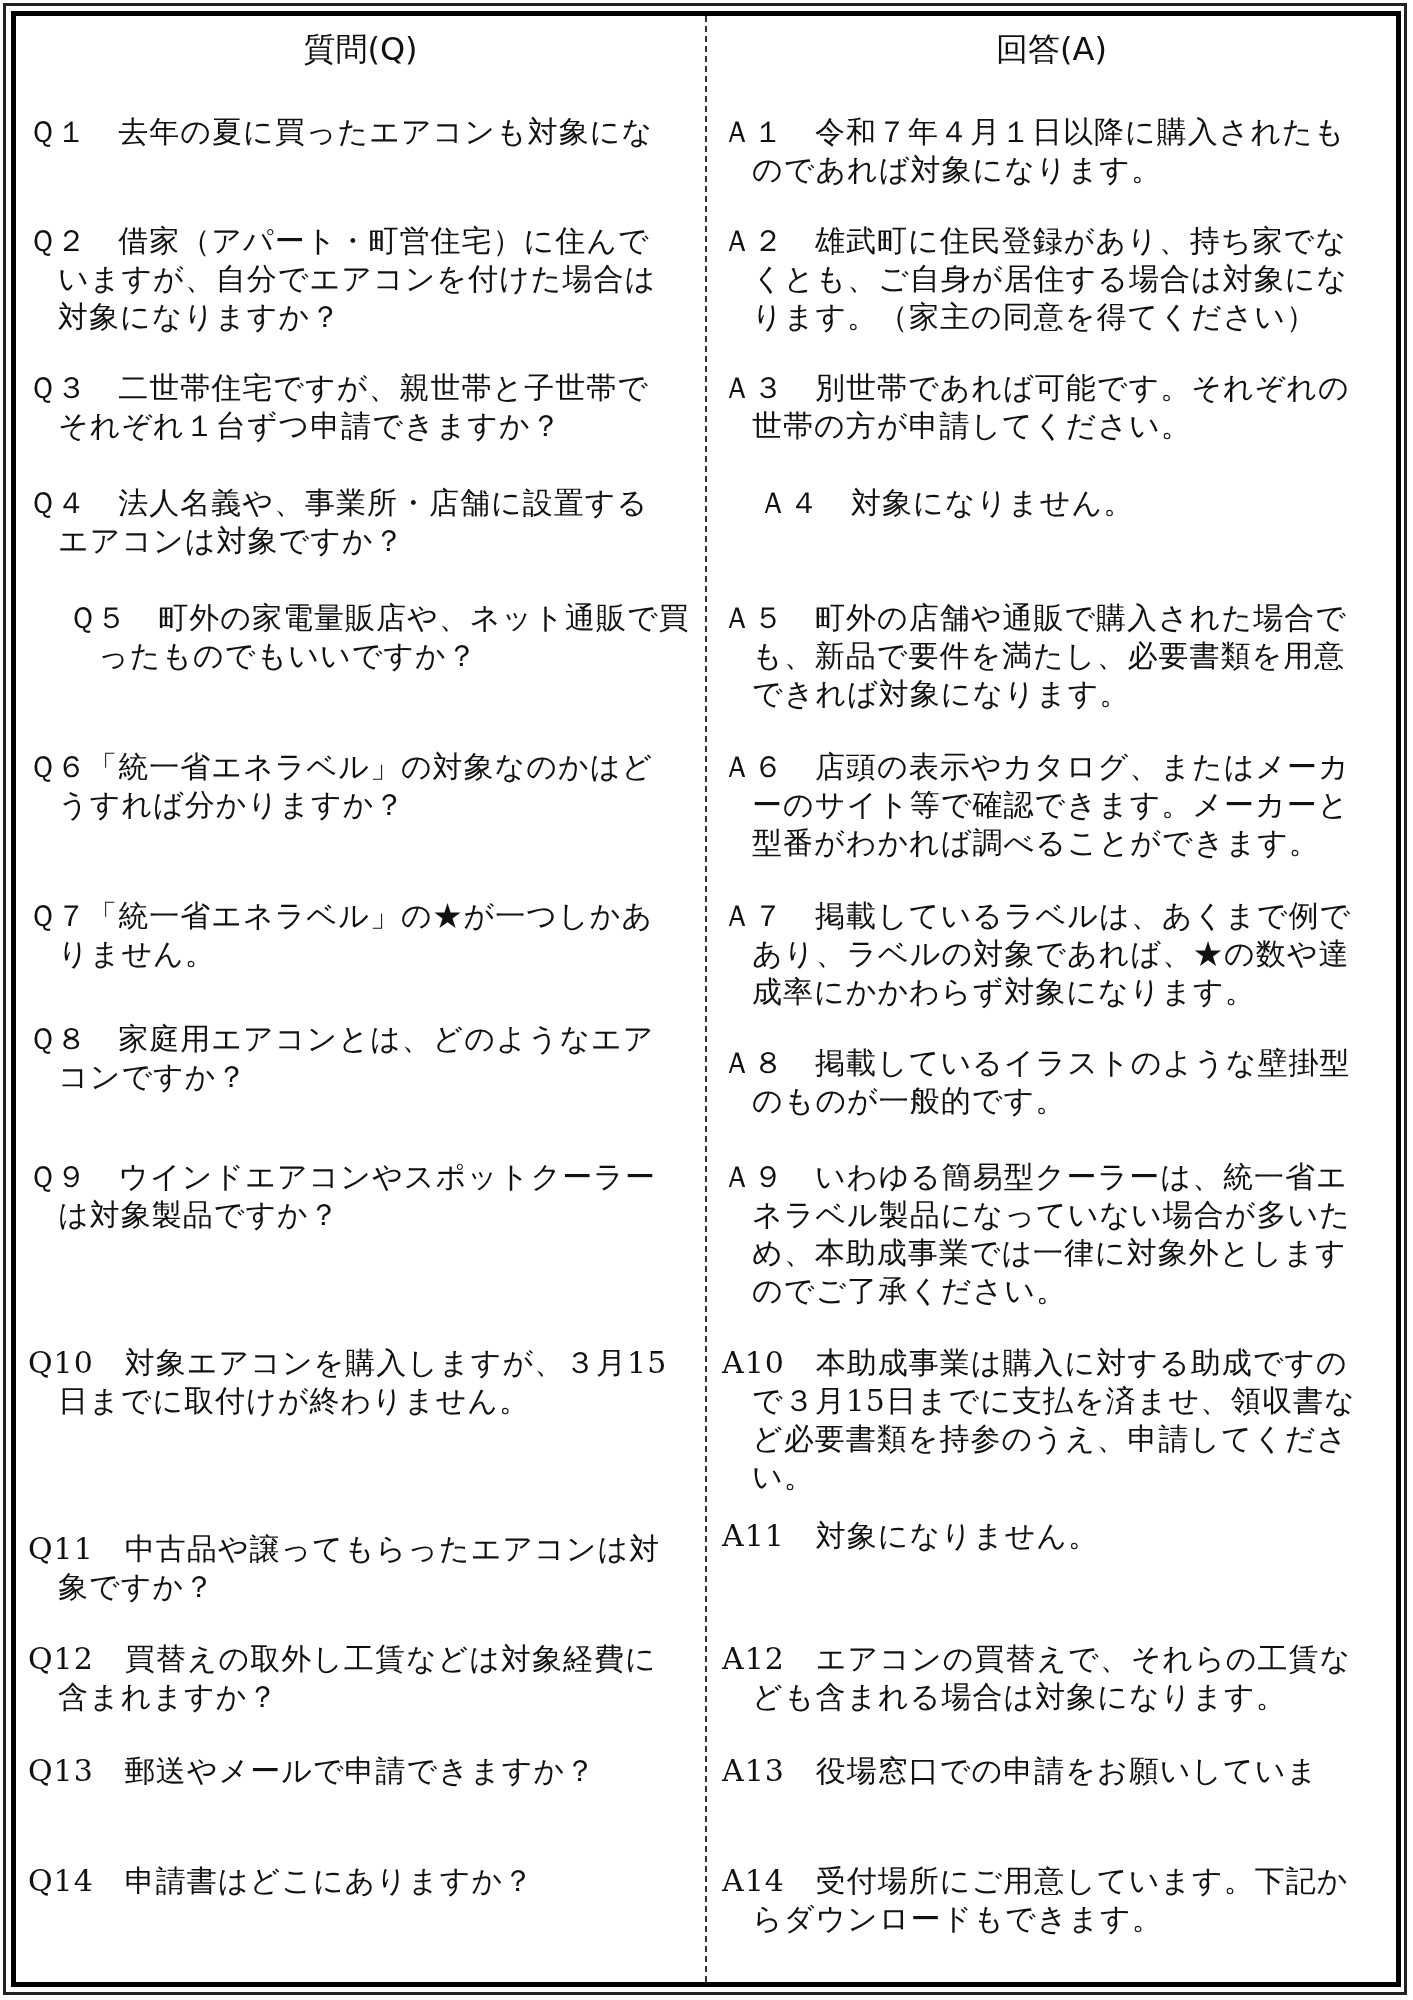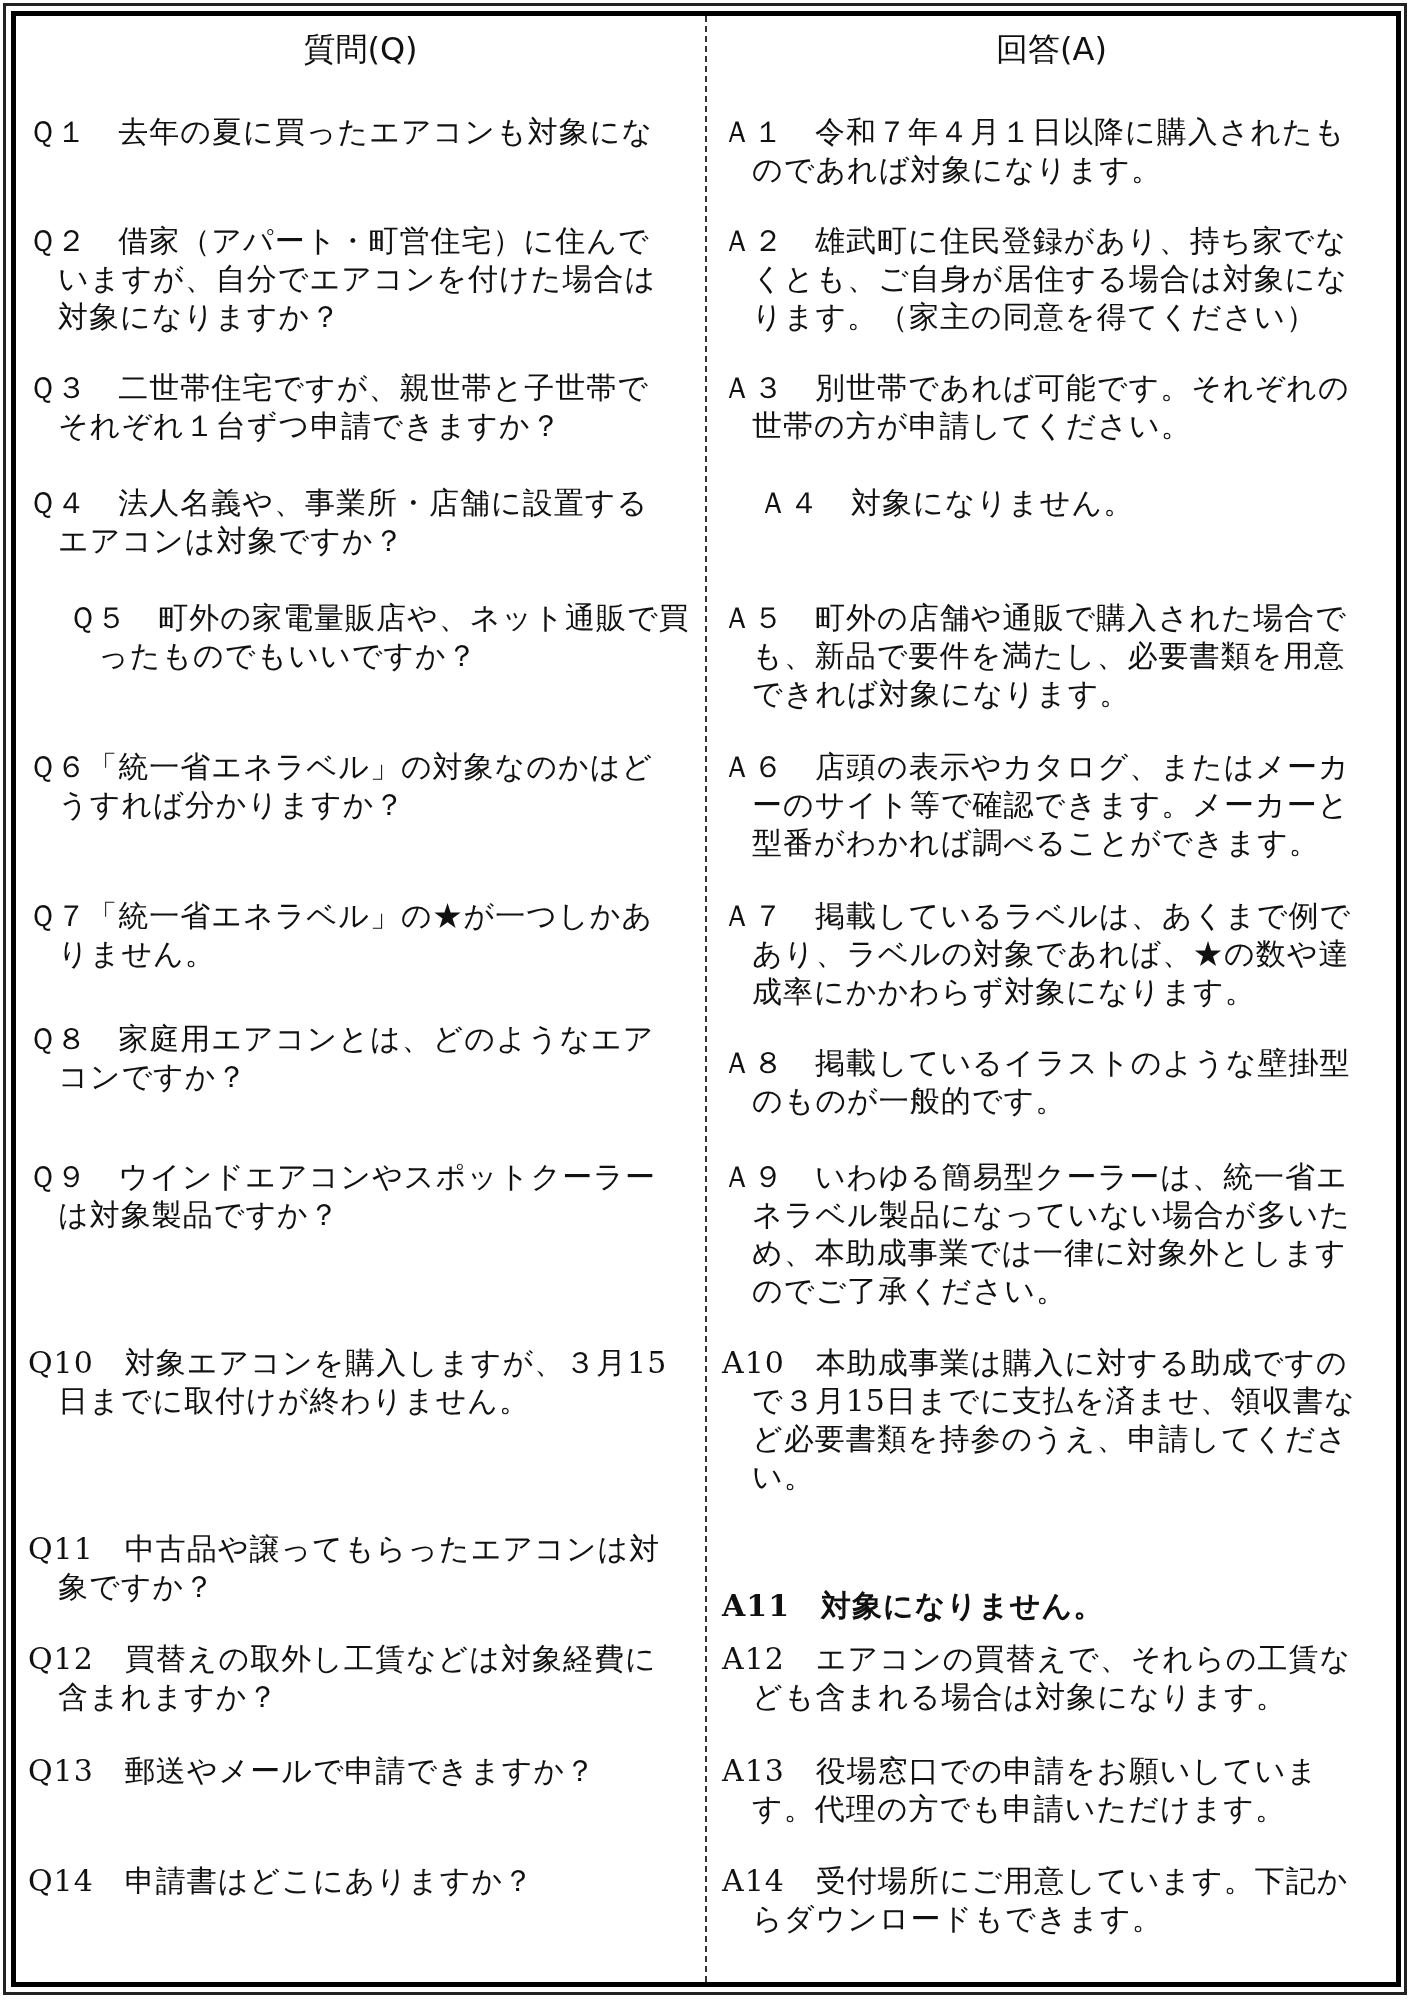--- a/index.html
+++ b/index.html
@@ -116,37 +116,36 @@
     <div class="item a" style="top: 1344px;">
       <span class="line">A10　本助成事業は購入に対する助成ですの</span>
       <span class="line cont">で３月15日までに支払を済ませ、領収書な</span>
       <span class="line cont">ど必要書類を持参のうえ、申請してくださ</span>
       <span class="line cont">い。</span>
     </div>
     <div class="item q" style="top: 1530px;">
       <span class="line">Q11　中古品や譲ってもらったエアコンは対</span>
       <span class="line cont">象ですか？</span>
     </div>
-    <div class="item a" style="top: 1587px; font-weight: bold;">
+    <div class="item a" style="top: 1517px;">
       <span class="line">A11　対象になりません。</span>
     </div>
     <div class="item q" style="top: 1640px;">
       <span class="line">Q12　買替えの取外し工賃などは対象経費に</span>
       <span class="line cont">含まれますか？</span>
     </div>
     <div class="item a" style="top: 1640px;">
       <span class="line">A12　エアコンの買替えで、それらの工賃な</span>
       <span class="line cont">ども含まれる場合は対象になります。</span>
     </div>
     <div class="item q" style="top: 1752px;">
       <span class="line">Q13　郵送やメールで申請できますか？</span>
     </div>
     <div class="item a" style="top: 1752px;">
       <span class="line">A13　役場窓口での申請をお願いしていま</span>
-      <span class="line cont">す。代理の方でも申請いただけます。</span>
     </div>
     <div class="item q" style="top: 1862px;">
       <span class="line">Q14　申請書はどこにありますか？</span>
     </div>
     <div class="item a" style="top: 1862px;">
       <span class="line">A14　受付場所にご用意しています。下記か</span>
       <span class="line cont">らダウンロードもできます。</span>
     </div>
   </div>
 

